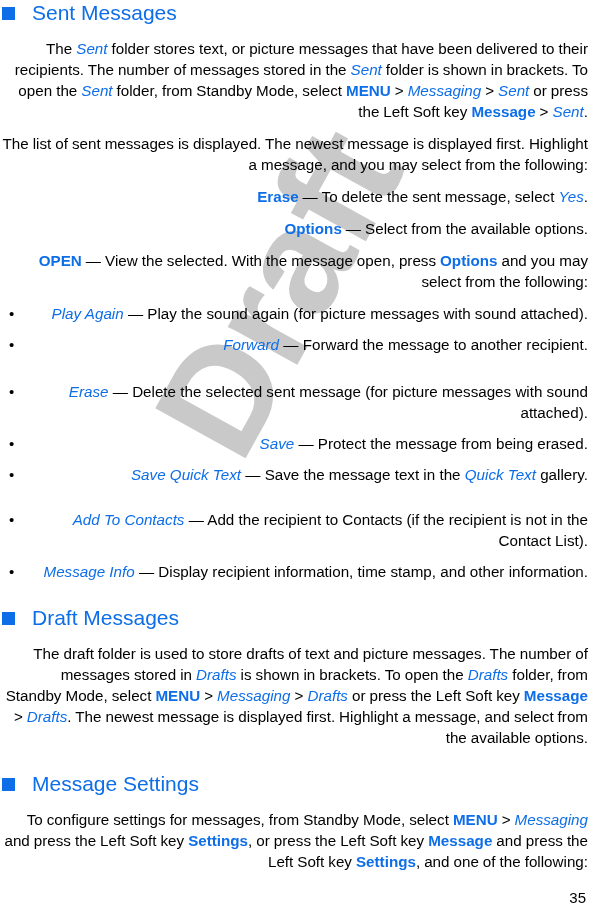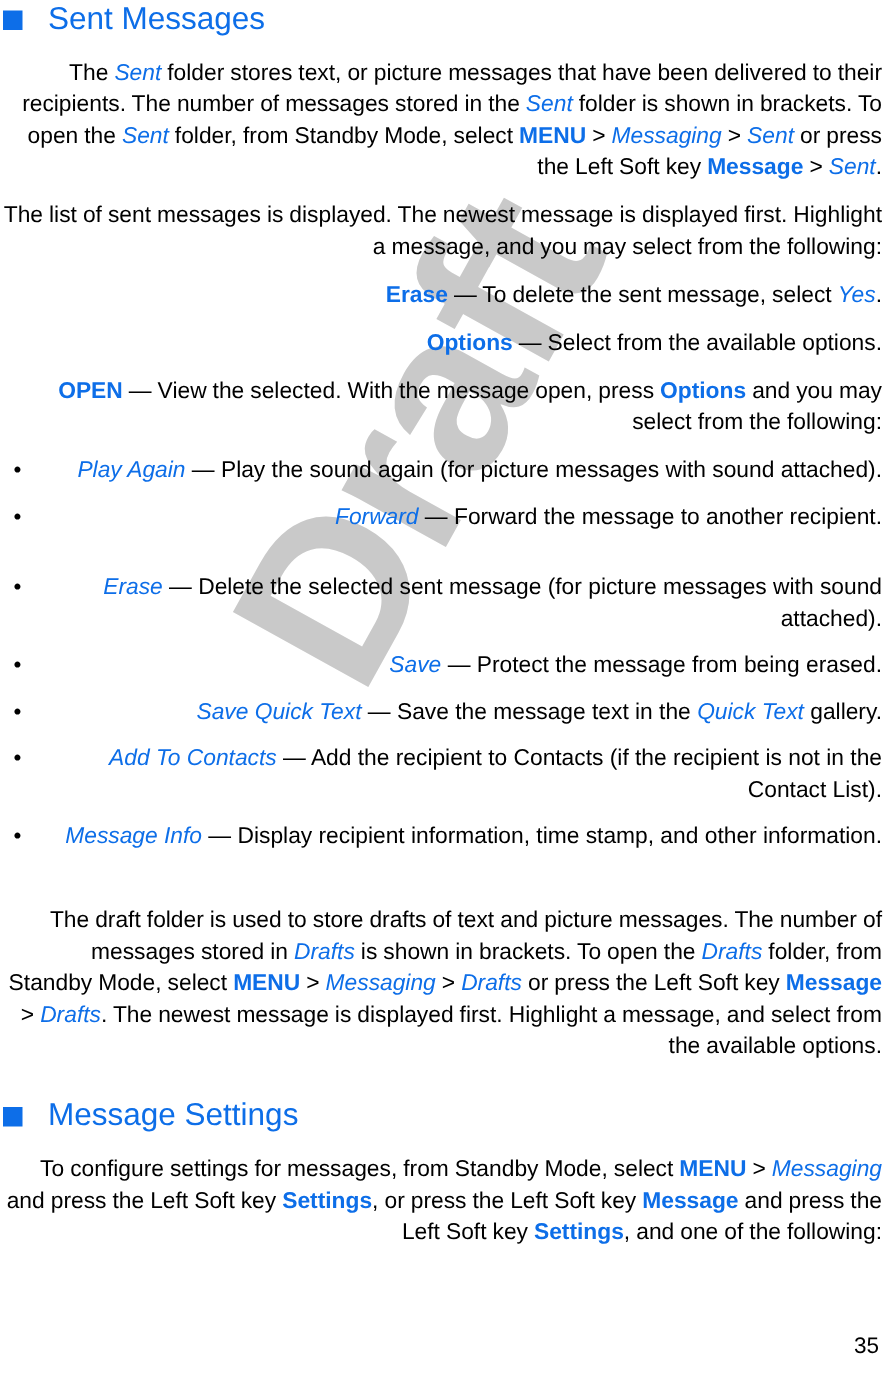--- a/index.html
+++ b/index.html
@@ -164,26 +164,30 @@
   <p class="body"><span class="blue">OPEN</span><span> — </span><span>View the selected. With the message open, press </span><span class="blue">Options</span><span> and you may select from the following:</span></p>
 
   <div class="sp-para"></div>
 
   <ul class="bullets">
     <li><span class="blue-i">Play Again</span><span> — </span><span>Play the sound again (for picture messages with sound attached).</span></li>
     <li style="margin-top:10px"><span class="blue-i">Forward</span><span> — </span><span>Forward the message to another recipient.</span></li>
     <li style="margin-top:26px"><span class="blue-i">Erase</span><span> — </span><span>Delete the selected sent message (for picture messages with sound attached).</span></li>
     <li style="margin-top:10px"><span class="blue-i">Save</span><span> — </span><span>Protect the message from being erased.</span></li>
     <li style="margin-top:10px"><span class="blue-i">Save Quick Text</span><span> — </span><span>Save the message text in the </span><span class="blue-i">Quick Text</span><span> gallery.</span></li>
-    <li style="margin-top:10px"><span class="blue-i">Add To Contacts</span><span> — </span><span>Add the recipient to Contacts (if the recipient is not in the Contact List).</span></li>
+    <li style="margin-top:24px"><span class="blue-i">Add To Contacts</span><span> — </span><span>Add the recipient to Contacts (if the recipient is not in the Contact List).</span></li>
     <li style="margin-top:10px"><span class="blue-i">Message Info</span><span> — </span><span>Display recipient information, time stamp, and other information.</span></li>
   </ul>
 
   <div class="sp-before-h2"></div>
 
+  <h2 class="section-heading">
+    <span class="marker"></span>
+    <span>Draft Messages</span>
+  </h2>
   <div class="sp-after-h2"></div>
 
   <p class="body"><span>The draft folder is used to store drafts of text and picture messages. The number of messages stored in </span><span class="blue-i">Drafts</span><span> is shown in brackets. To open the </span><span class="blue-i">Drafts</span><span> folder, from Standby Mode, select </span><span class="blue">MENU</span><span> &gt; </span><span class="blue-i">Messaging</span><span> &gt; </span><span class="blue-i">Drafts</span><span> or press the Left Soft key </span><span class="blue">Message</span><span> &gt; </span><span class="blue-i">Drafts</span><span>. The newest message is displayed first. Highlight a message, and select from the available options.</span></p>
 
   <div class="sp-before-h2"></div>
 
   <h2 class="section-heading">
     <span class="marker"></span>
     <span>Message Settings</span>
   </h2>

